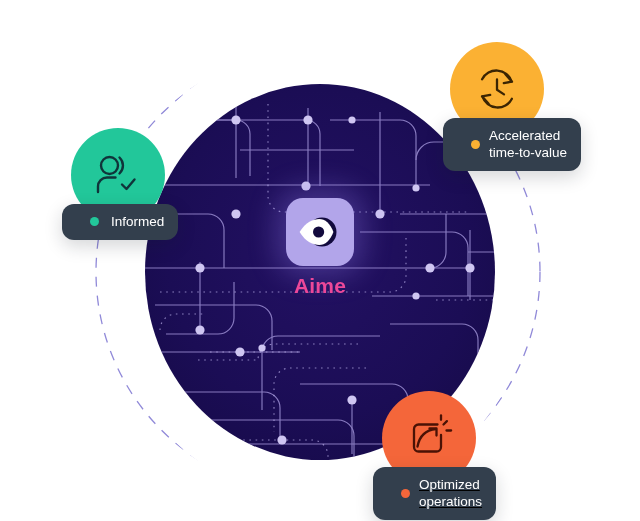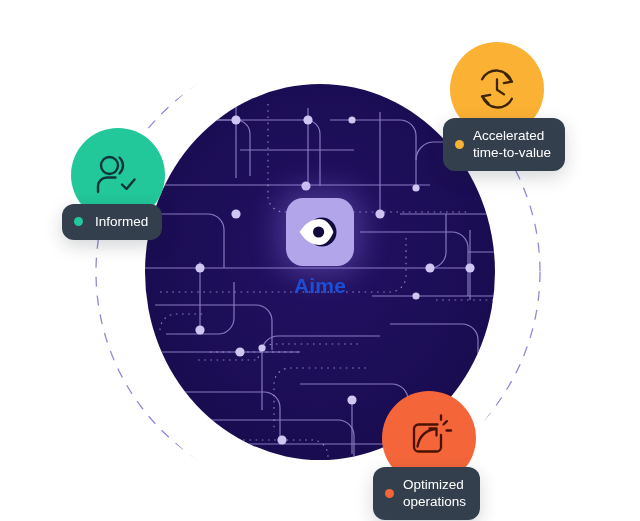--- a/index.html
+++ b/index.html
@@ -42,21 +42,21 @@
     margin: 0 auto;
     border-radius: 17px;
     background: #b2a5ea;
     box-shadow: 0 0 28px 10px rgba(150,128,235,0.30);
     display: flex;
     align-items: center;
     justify-content: center;
   }
   .brand-name {
     margin-top: 9px;
-    color: #1d4ed8;
+    color: #ec4899;
     font-size: 21px;
     font-weight: 700;
     letter-spacing: 0.2px;
     line-height: 1;
   }
 
   
   .node {
     position: absolute;
   }
@@ -66,21 +66,21 @@
     height: 94px;
     border-radius: 50%;
     display: flex;
     align-items: center;
     justify-content: center;
   }
   .badge {
     position: absolute;
     background: #333f4d;
     border-radius: 12px;
-    padding: 9px 14px 10px 12px;
+    padding: 9px 14px 10px 28px;
     display: flex;
     align-items: center;
     gap: 9px;
     box-shadow: 0 6px 18px rgba(20,25,40,0.18);
   }
   .badge-dot {
     width: 9px;
     height: 9px;
     border-radius: 50%;
     flex: 0 0 auto;
@@ -97,21 +97,21 @@
   #node-informed   { left: 62px;  top: 128px; }
   #node-informed   .node-circle { left: 9px;  top: 0; }
   #node-informed   .badge       { left: 0;   top: 76px; gap: 12px; }
 
   #node-accel      { left: 443px; top: 42px; }
   #node-accel      .node-circle { left: 7px;  top: 0; }
   #node-accel      .badge       { left: 0;   top: 76px; }
 
   #node-optimized  { left: 373px; top: 391px; }
   #node-optimized  .node-circle { left: 9px;  top: 0; }
-  #node-optimized  .badge       { left: 0;   top: 76px; }
+  #node-optimized  .badge       { left: 0;   top: 76px; text-decoration: underline; }
 </style>
 </head>
 <body>
 
 <div id="stage">
 
   <svg class="layer" viewBox="0 0 640 521" xmlns="http://www.w3.org/2000/svg">
     <ellipse cx="318" cy="272" rx="222" ry="223" fill="none" stroke="#8a83d6" stroke-width="1.3" stroke-dasharray="10 9" opacity="0.95"></ellipse>
   </svg>
 

